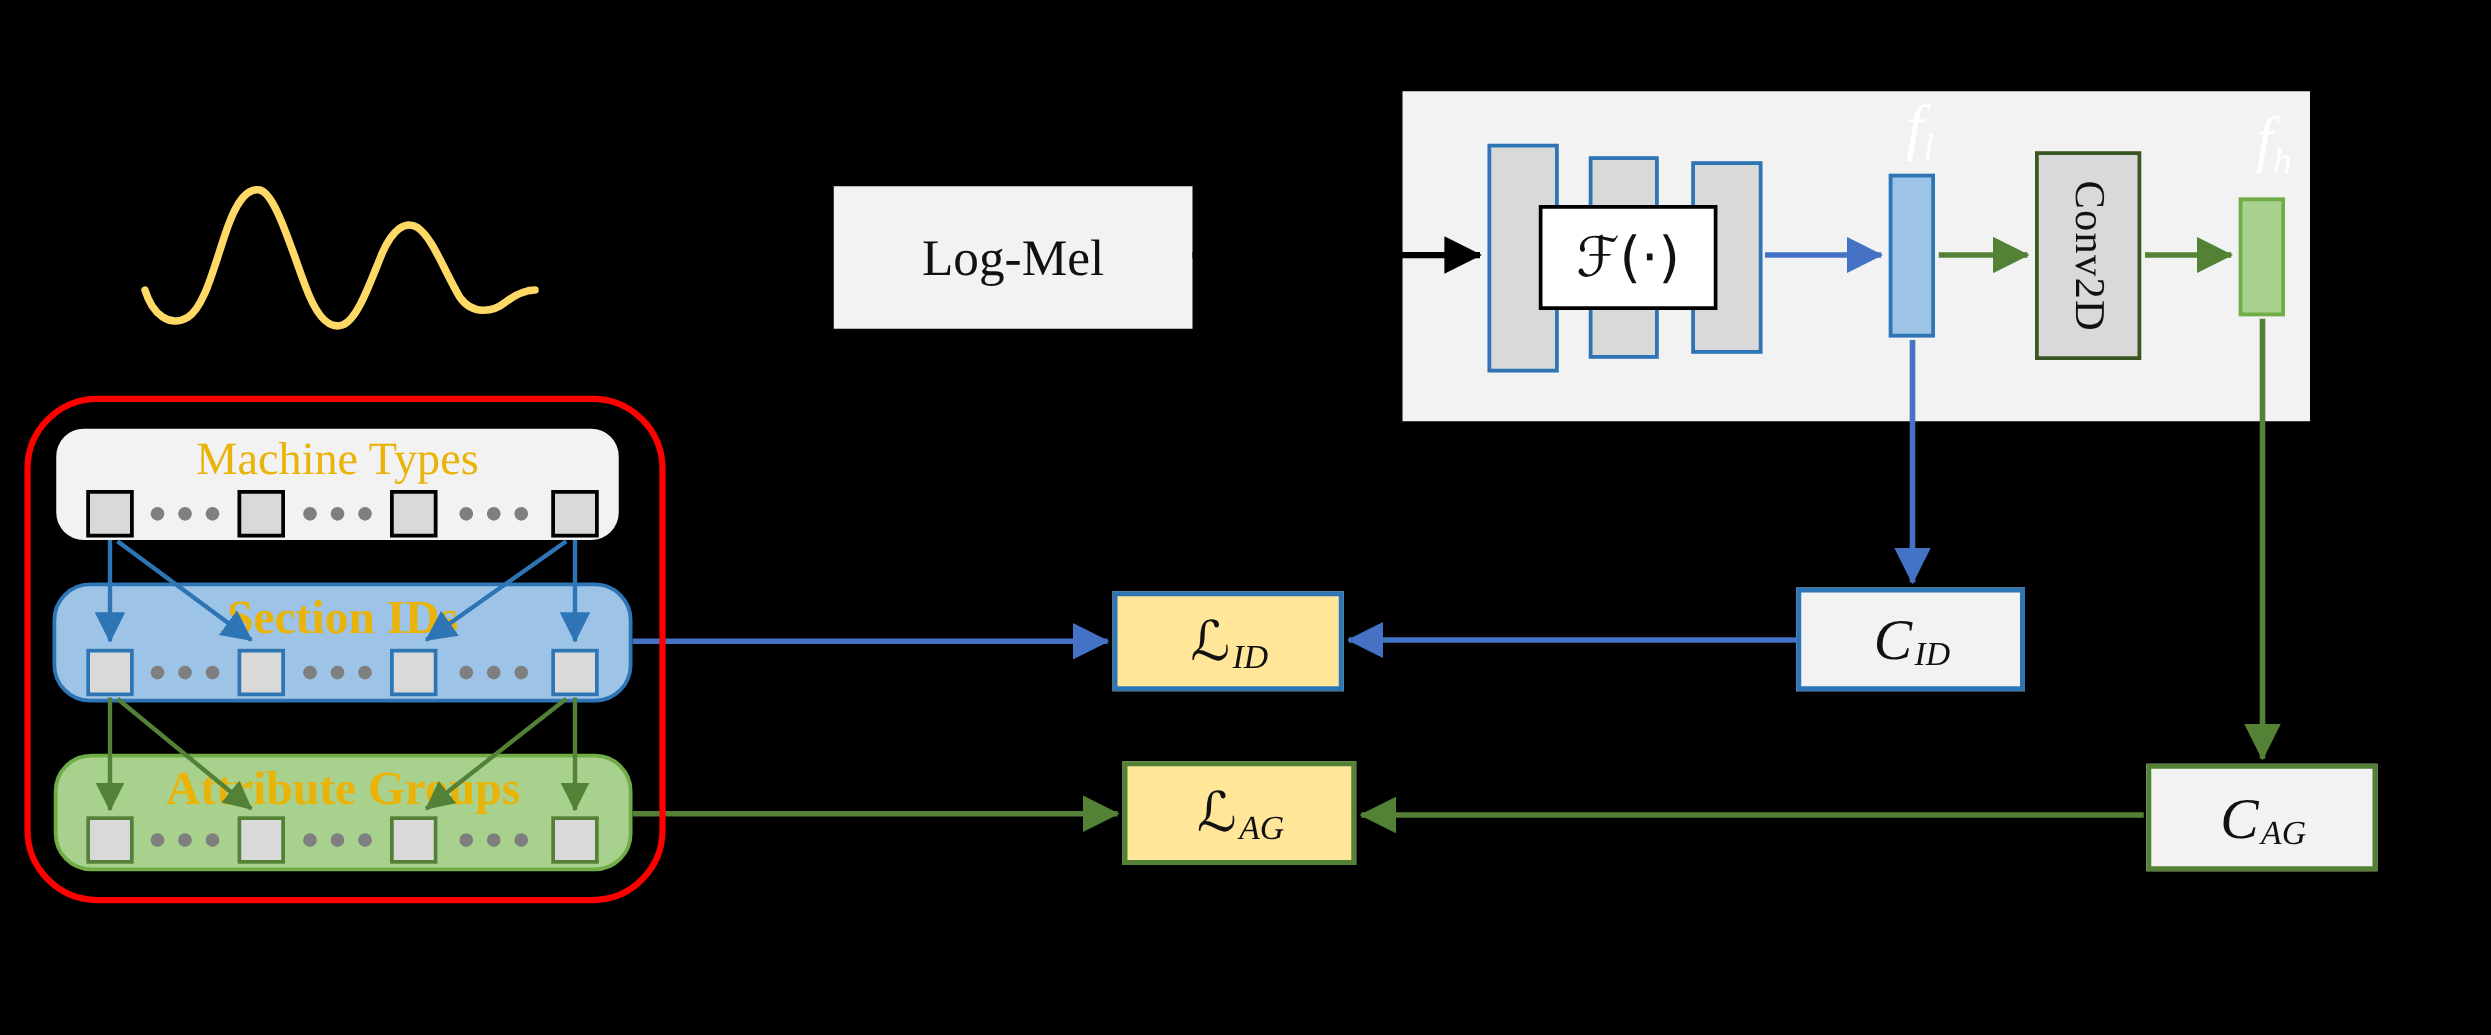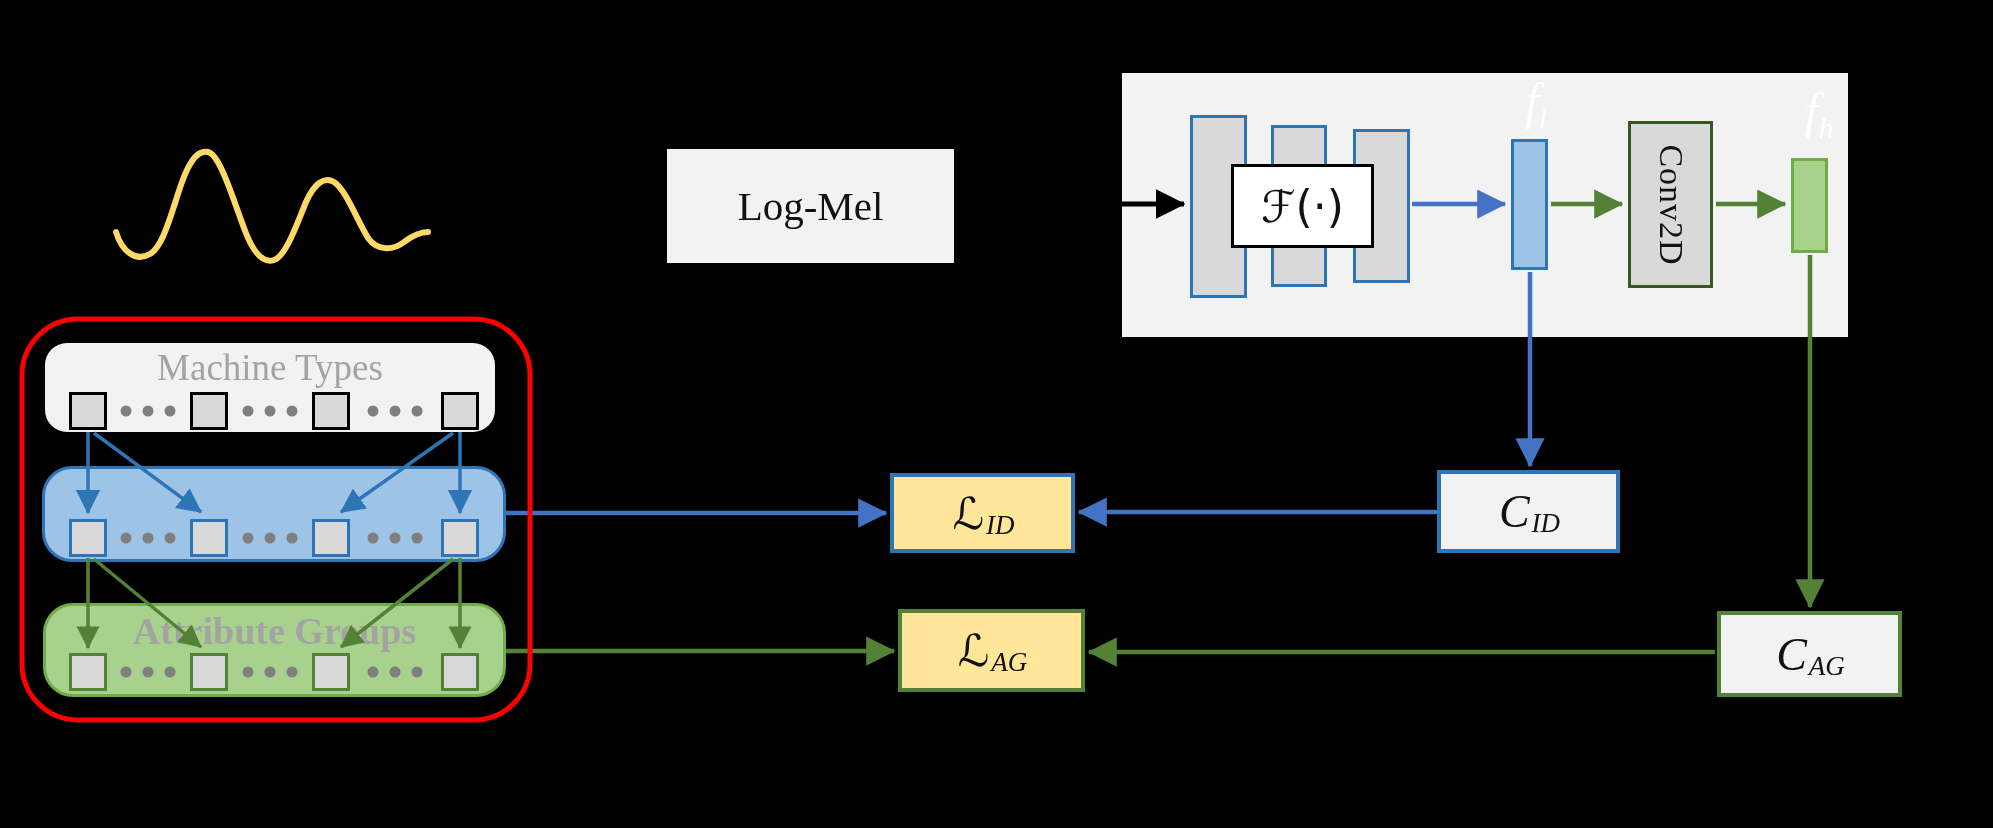--- a/index.html
+++ b/index.html
@@ -12,21 +12,21 @@
   .fbox{background:#FFFFFF;border:3px solid #000;display:flex;align-items:center;justify-content:center;}
   .flbar{background:#9DC3E6;border:3px solid #2E75B6;}
   .fhbar{background:#A9D18E;border:3px solid #70AD47;}
   .convbox{background:#D9D9D9;border:3px solid #385723;display:flex;align-items:center;justify-content:center;}
   .convtxt{transform:rotate(90deg);white-space:nowrap;font-size:34px;color:#111;letter-spacing:1px;}
   .spect{background:#F2F2F2;display:flex;flex-direction:column;align-items:center;justify-content:center;}
   .spect div{font-size:41px;line-height:52px;color:#111;}
   .mtbox{background:#F2F2F2;border-radius:22px;}
   .sidbox{background:#9DC3E6;border:3px solid #2E75B6;border-radius:30px;}
   .agbox{background:#A9D18E;border:3px solid #70AD47;border-radius:30px;}
-  .rowtitle{position:absolute;left:0;right:0;text-align:center;color:#a3a3a3;}
+  .rowtitle{position:absolute;left:0;right:0;text-align:center;color:#eab308;}
   .t-mt{top:346px;font-size:37px;}
   .t-sid{top:472px;font-size:38px;font-weight:bold;}
   .t-ag{top:609px;font-size:38px;font-weight:bold;}
   .sq{position:absolute;width:38px;height:38px;box-sizing:border-box;background:#D9D9D9;}
   .sq-k{border:3px solid #000;}
   .sq-b{border:3px solid #2E75B6;}
   .sq-g{border:3px solid #538135;}
   .lossbox{background:#FFE699;display:flex;align-items:center;justify-content:center;}
   .clsbox{background:#F2F2F2;display:flex;align-items:center;justify-content:center;}
   .bd-blue{border:4px solid #2E75B6;}
@@ -67,20 +67,21 @@
   </div>
   <div class="flabel" style="left:1779px;top:82px;">
     <span class="fm">f</span><span class="fs">h</span>
   </div>
 
   <div class="abs mtbox" style="left:45px;top:343px;width:450px;height:89px;"></div>
   <div class="abs sidbox" style="left:42px;top:466px;width:464px;height:96px;"></div>
   <div class="abs agbox" style="left:43px;top:603px;width:463px;height:94px;"></div>
 
   <div class="rowtitle t-mt" style="left:45px;width:450px;">Machine Types</div>
+  <div class="rowtitle t-sid" style="left:42px;width:464px;">Section IDs</div>
   <div class="rowtitle t-ag" style="left:43px;width:463px;">Attribute Groups</div>
 
   <div class="sq sq-k" style="left:69px;top:392px;"></div>
   <div class="sq sq-k" style="left:190px;top:392px;"></div>
   <div class="sq sq-k" style="left:312px;top:392px;"></div>
   <div class="sq sq-k" style="left:441px;top:392px;"></div>
   <div class="sq sq-b" style="left:69px;top:519px;"></div>
   <div class="sq sq-b" style="left:190px;top:519px;"></div>
   <div class="sq sq-b" style="left:312px;top:519px;"></div>
   <div class="sq sq-b" style="left:441px;top:519px;"></div>

